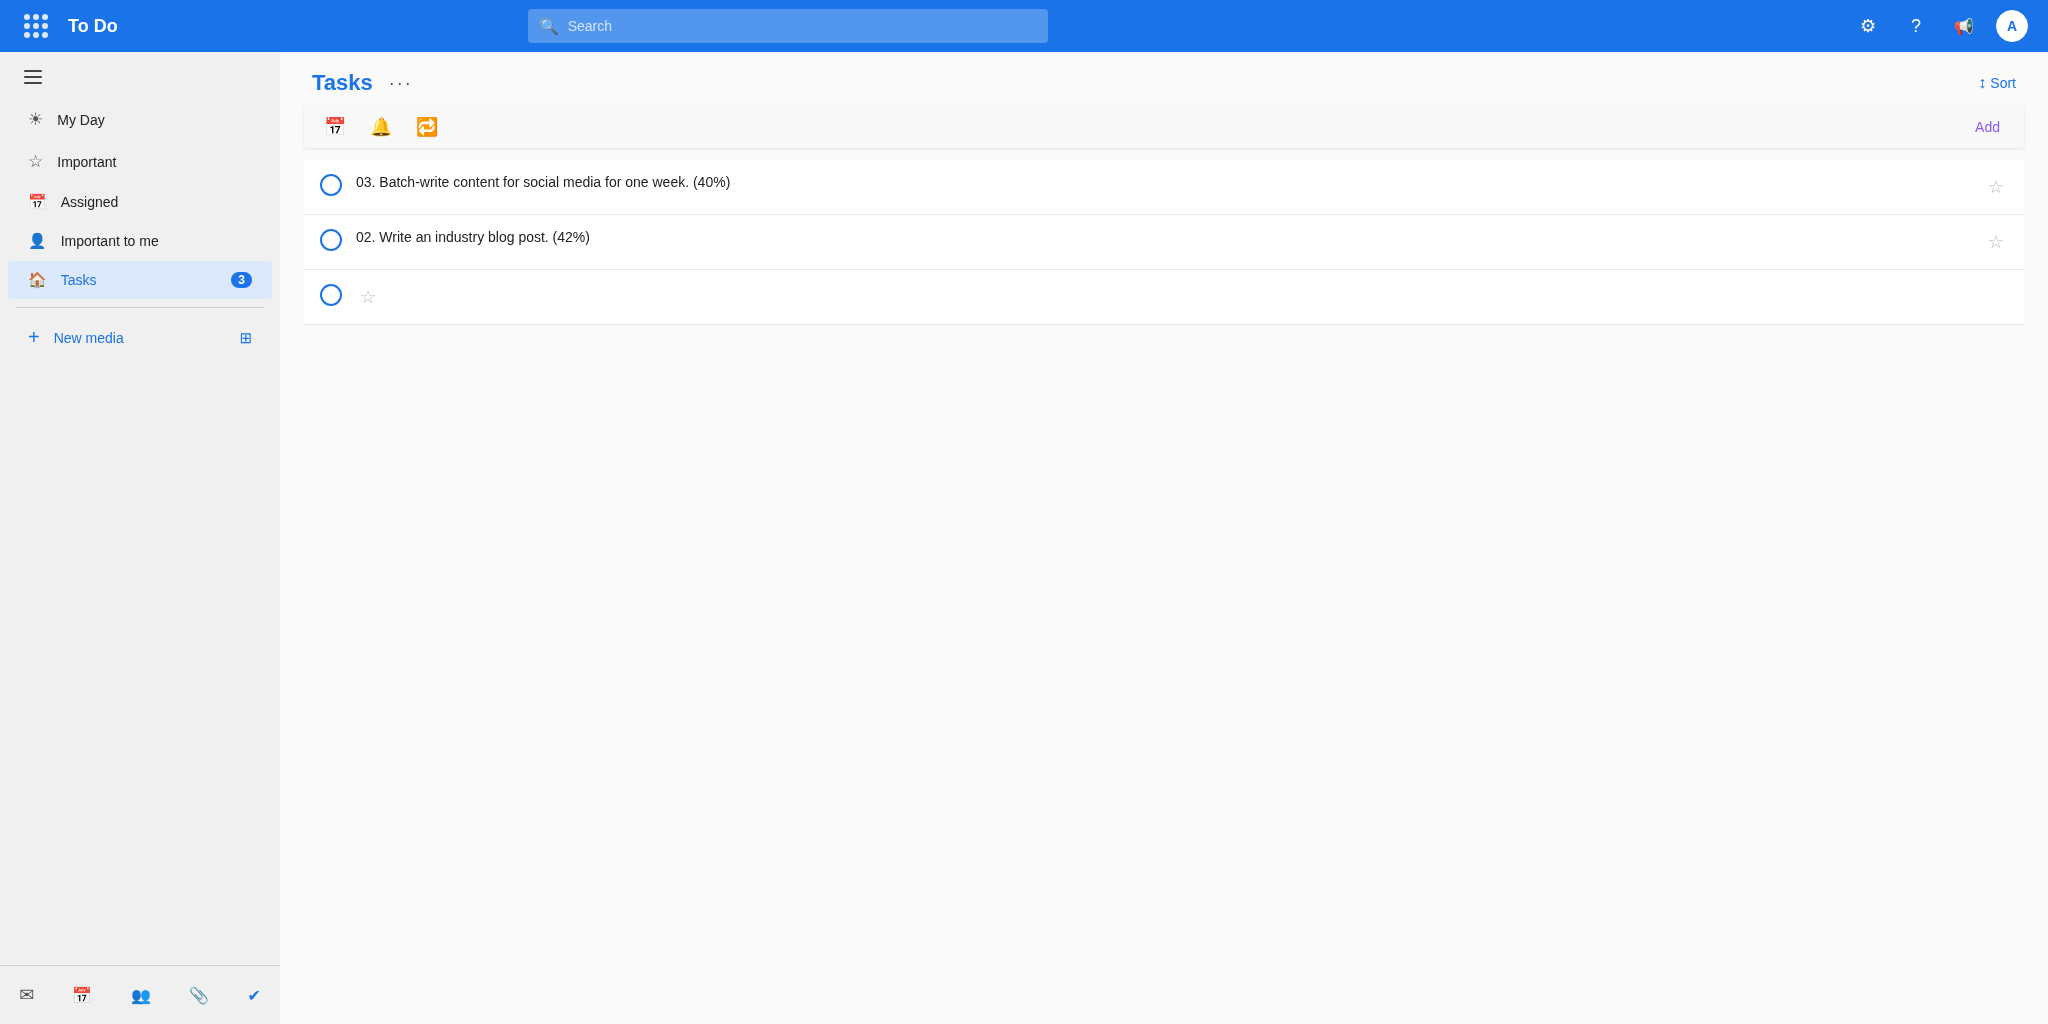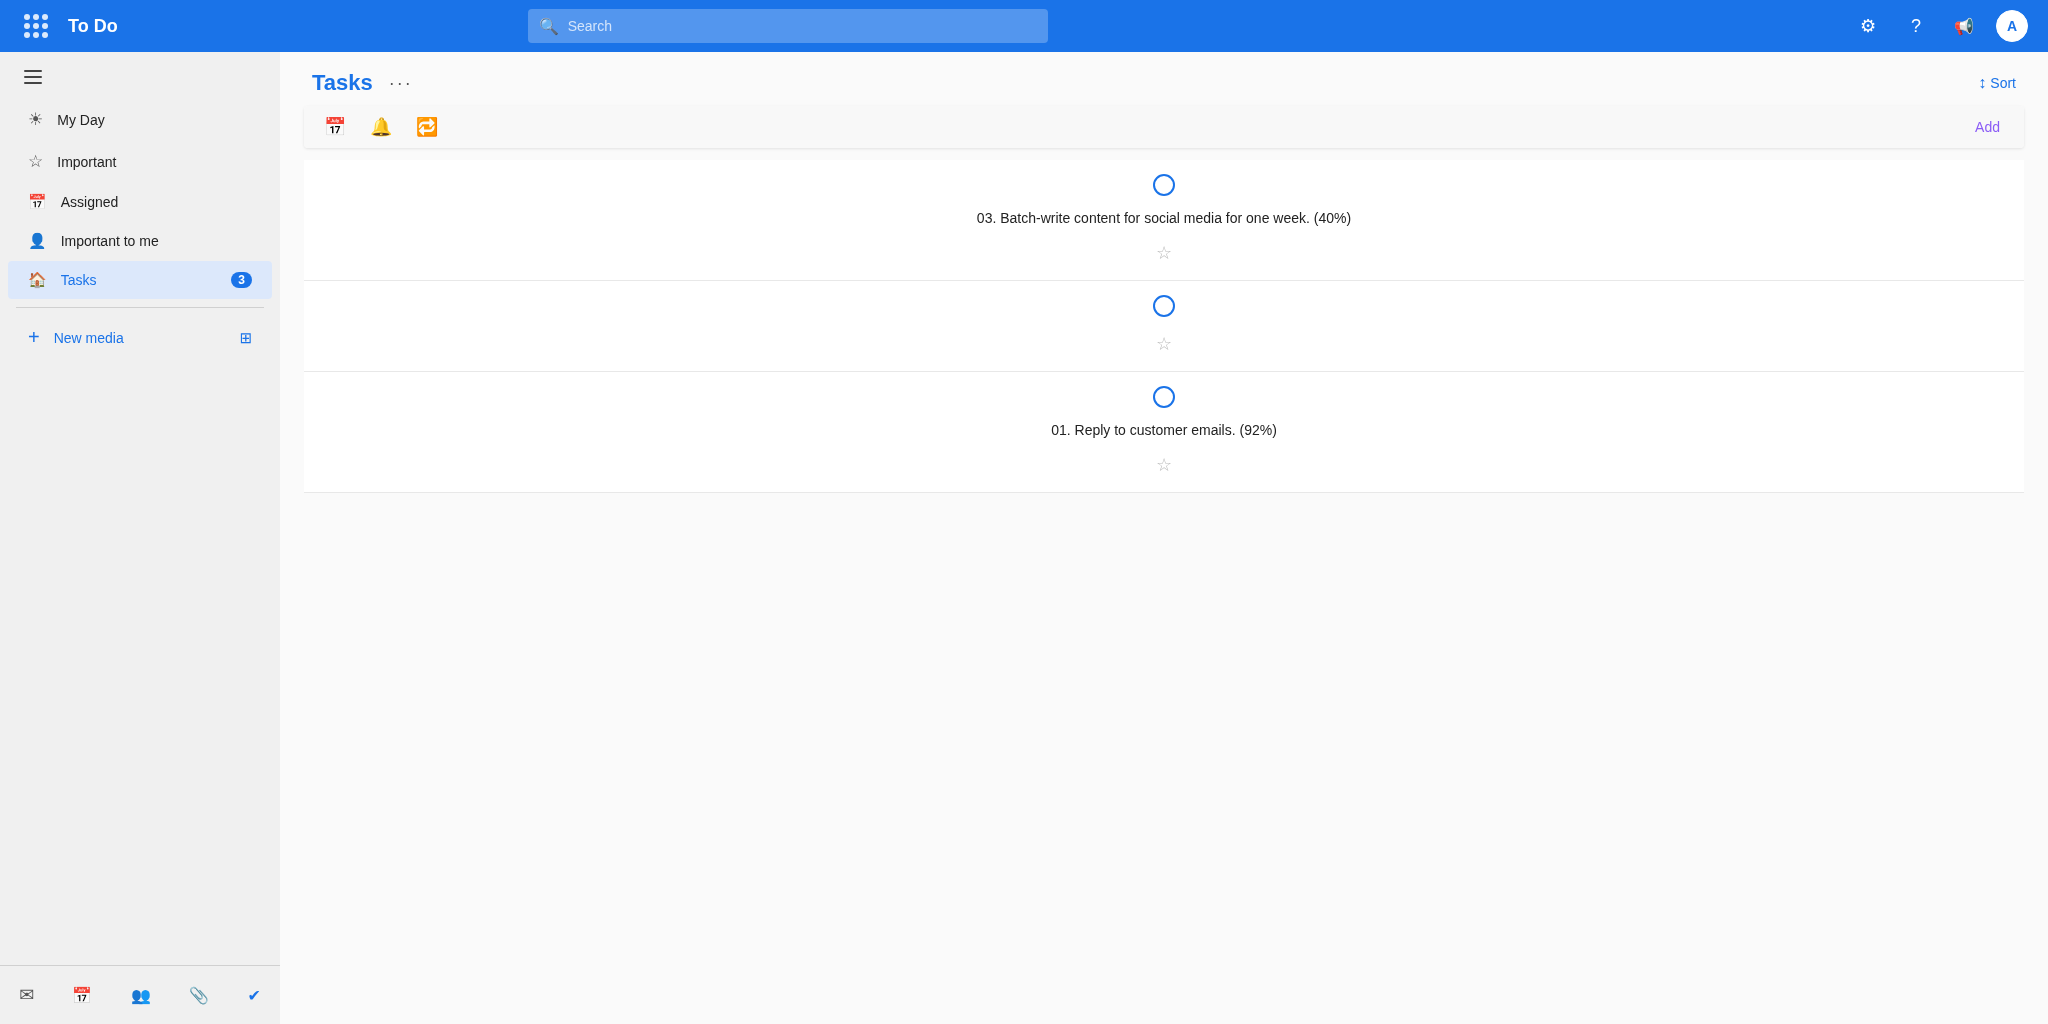--- a/index.html
+++ b/index.html
@@ -291,27 +291,26 @@
     }
 
     
     .task-list {
       flex: 1;
       overflow-y: auto;
       padding: 4px 24px;
     }
     .task-item {
       display: flex;
-      align-items: center;
+      align-items: flex-start;
       background: white;
       border-bottom: 1px solid #e8e8e8;
       padding: 14px 16px;
       gap: 14px;
       cursor: pointer;
-      flex-direction: column;
     }
     .task-circle {
       width: 22px; height: 22px;
       border-radius: 50%;
       border: 2px solid #1a73e8;
       flex-shrink: 0;
       cursor: pointer;
     }
     .task-label {
       flex: 1;
@@ -438,24 +437,24 @@
     <div class="task-list">
 
       <div class="task-item">
         <div class="task-circle"></div>
         <span class="task-label">03. Batch-write content for social media for one week. (40%)</span>
         <button class="task-star-btn">☆</button>
       </div>
 
       <div class="task-item">
         <div class="task-circle"></div>
+        <span class="task-label">02. Write an industry blog post. (42%)</span>
         <button class="task-star-btn">☆</button>
       </div>
 
       <div class="task-item">
         <div class="task-circle"></div>
-        <span class="task-label">01. Reply to customer emails. (92%)</span>
         <button class="task-star-btn">☆</button>
       </div>
     </div>
   </div>
 
 </div>
 
 </body></html>

